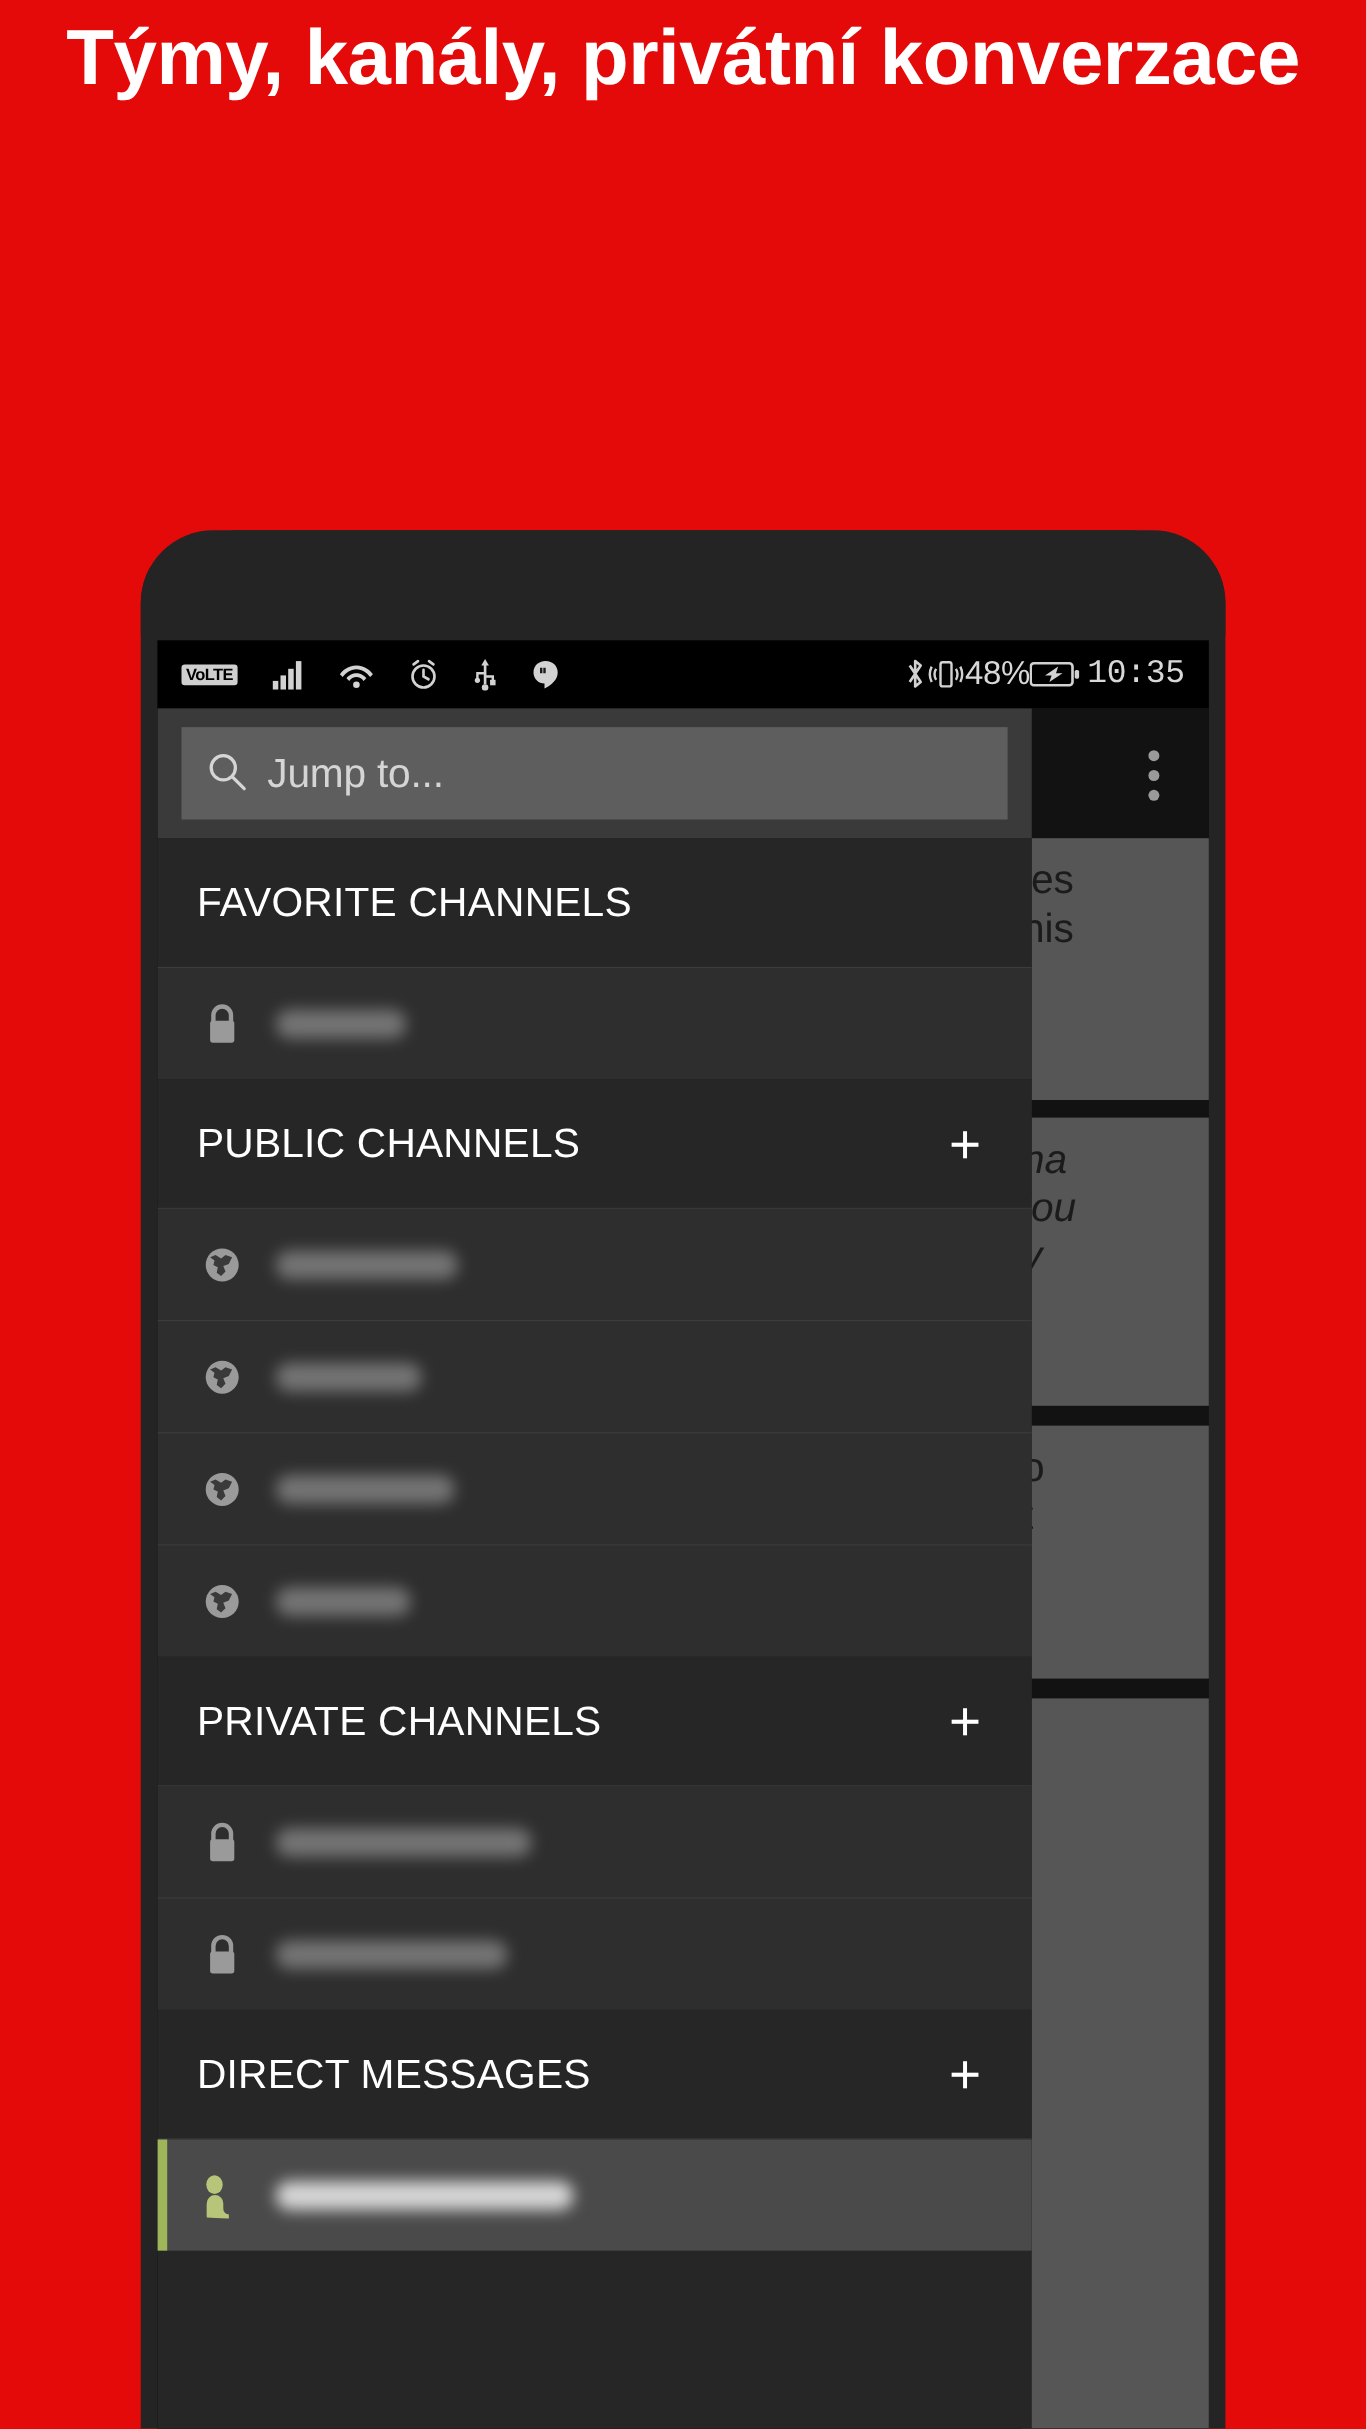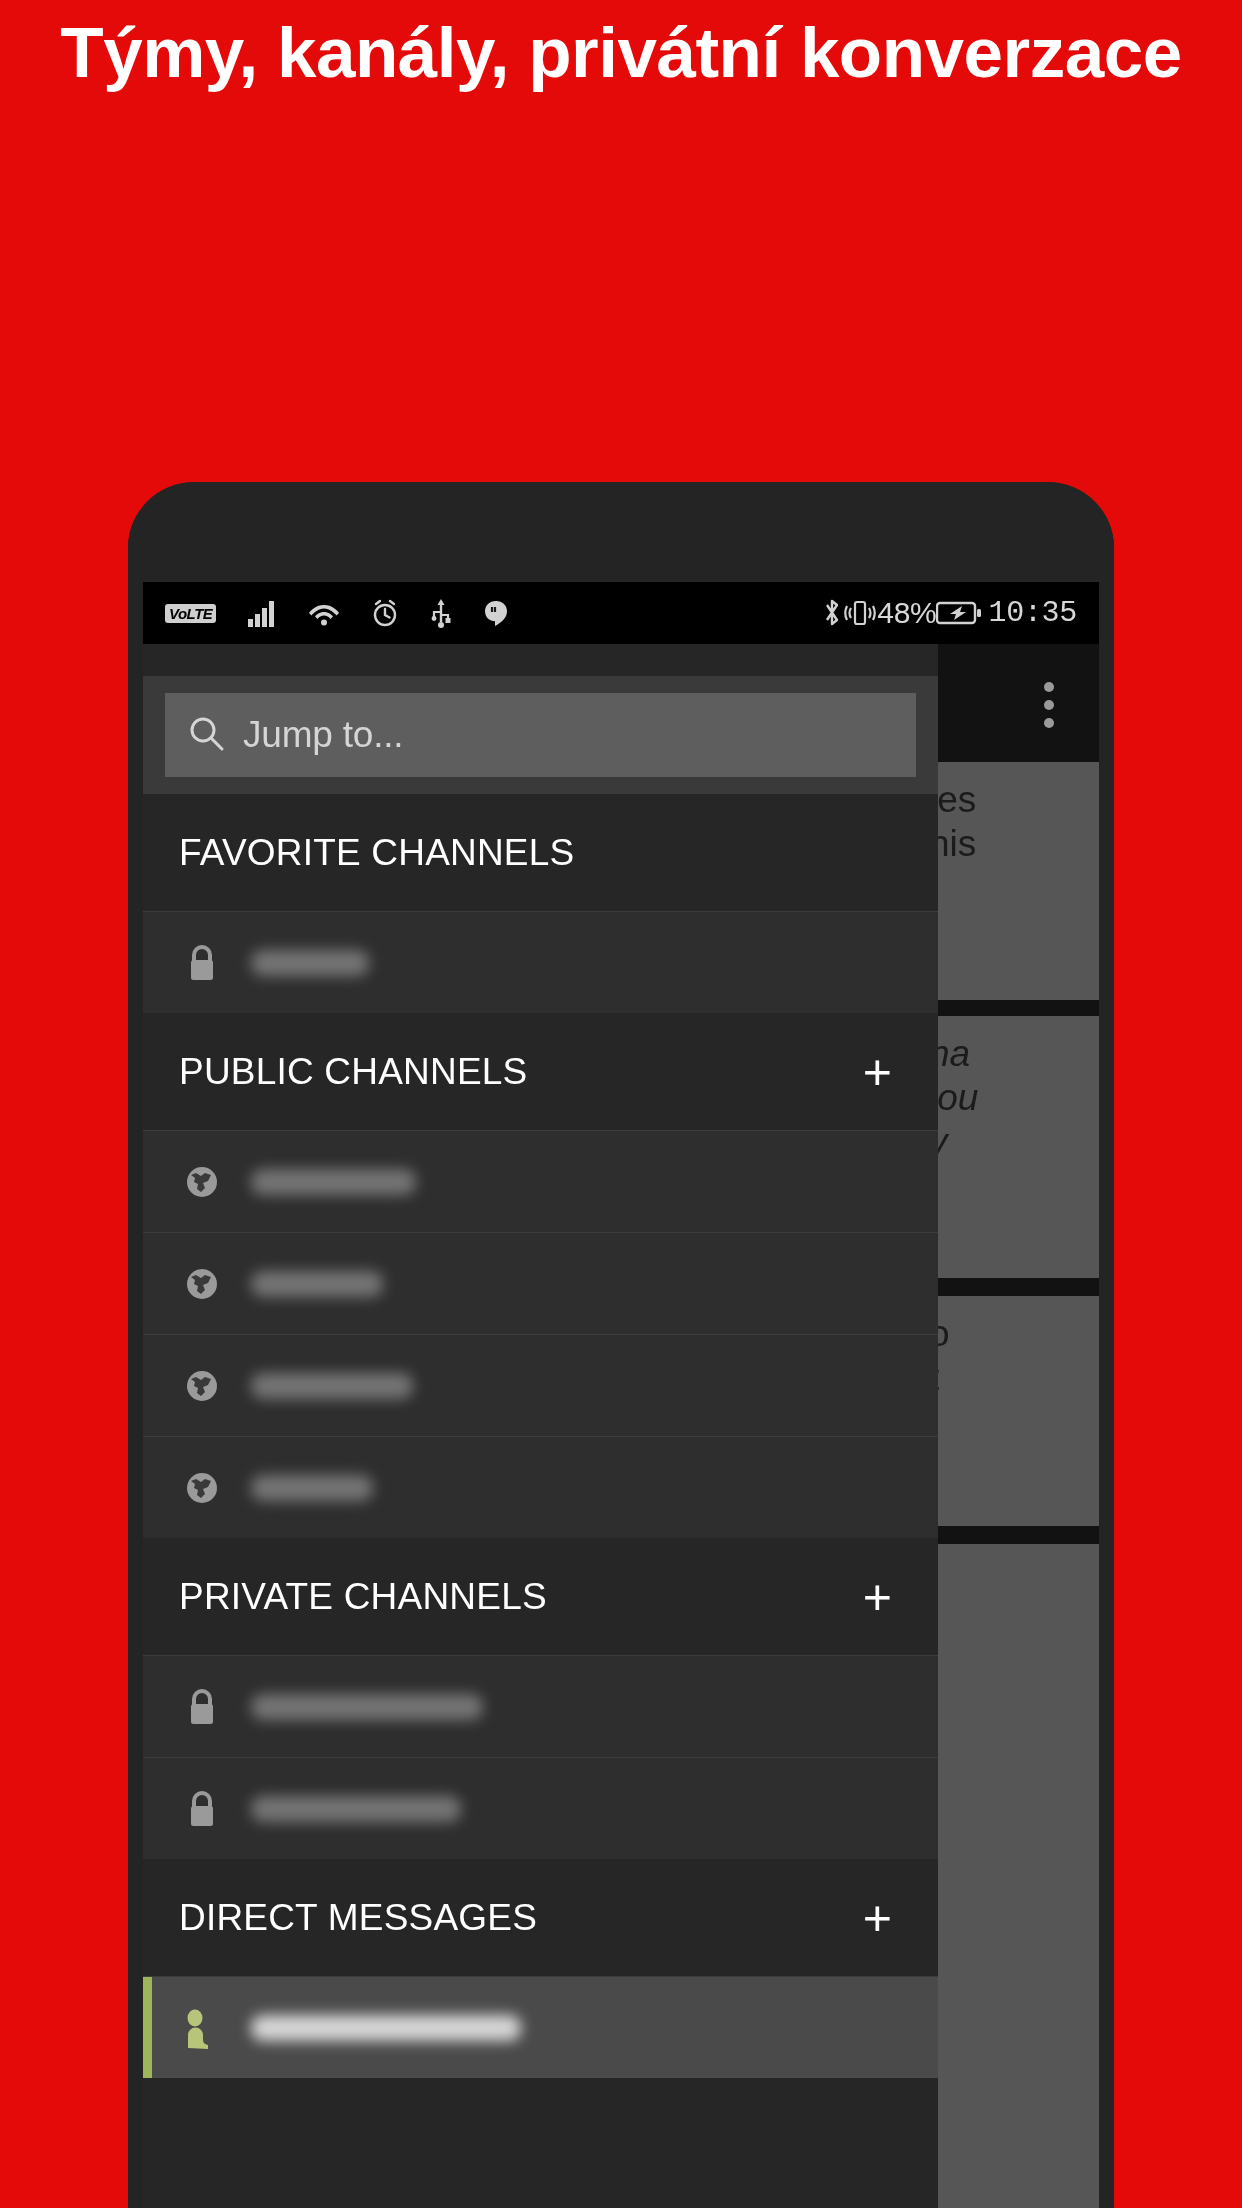--- a/index.html
+++ b/index.html
@@ -74,21 +74,21 @@
     display: flex;
     align-items: center;
     justify-content: space-between;
     padding: 0 22px;
     box-sizing: border-box;
   }
   .sb-left, .sb-right {
     display: flex;
     align-items: center;
   }
-  .sb-left { gap: 31px; font-style: italic; }
+  .sb-left { gap: 31px; }
   .sb-right { }
   .sb-icon {
     color: #d2d2d2;
     display: inline-flex;
     align-items: center;
   }
   .volte-badge {
     background: #cfcfcf;
     color: #000;
     font-size: 15px;
@@ -169,21 +169,20 @@
     background: #262626;
     overflow: hidden;
   }
   #drawer-search-bar {
     height: 118px;
     background: #3a3a3a;
     display: flex;
     align-items: center;
     padding: 0 0 0 22px;
     box-sizing: border-box;
-    margin-top: 32px;
   }
   #search-field {
     flex: 1;
     height: 84px;
     margin-right: 22px;
     background: #5e5e5e;
     display: flex;
     align-items: center;
     padding: 0 22px;
     box-sizing: border-box;

